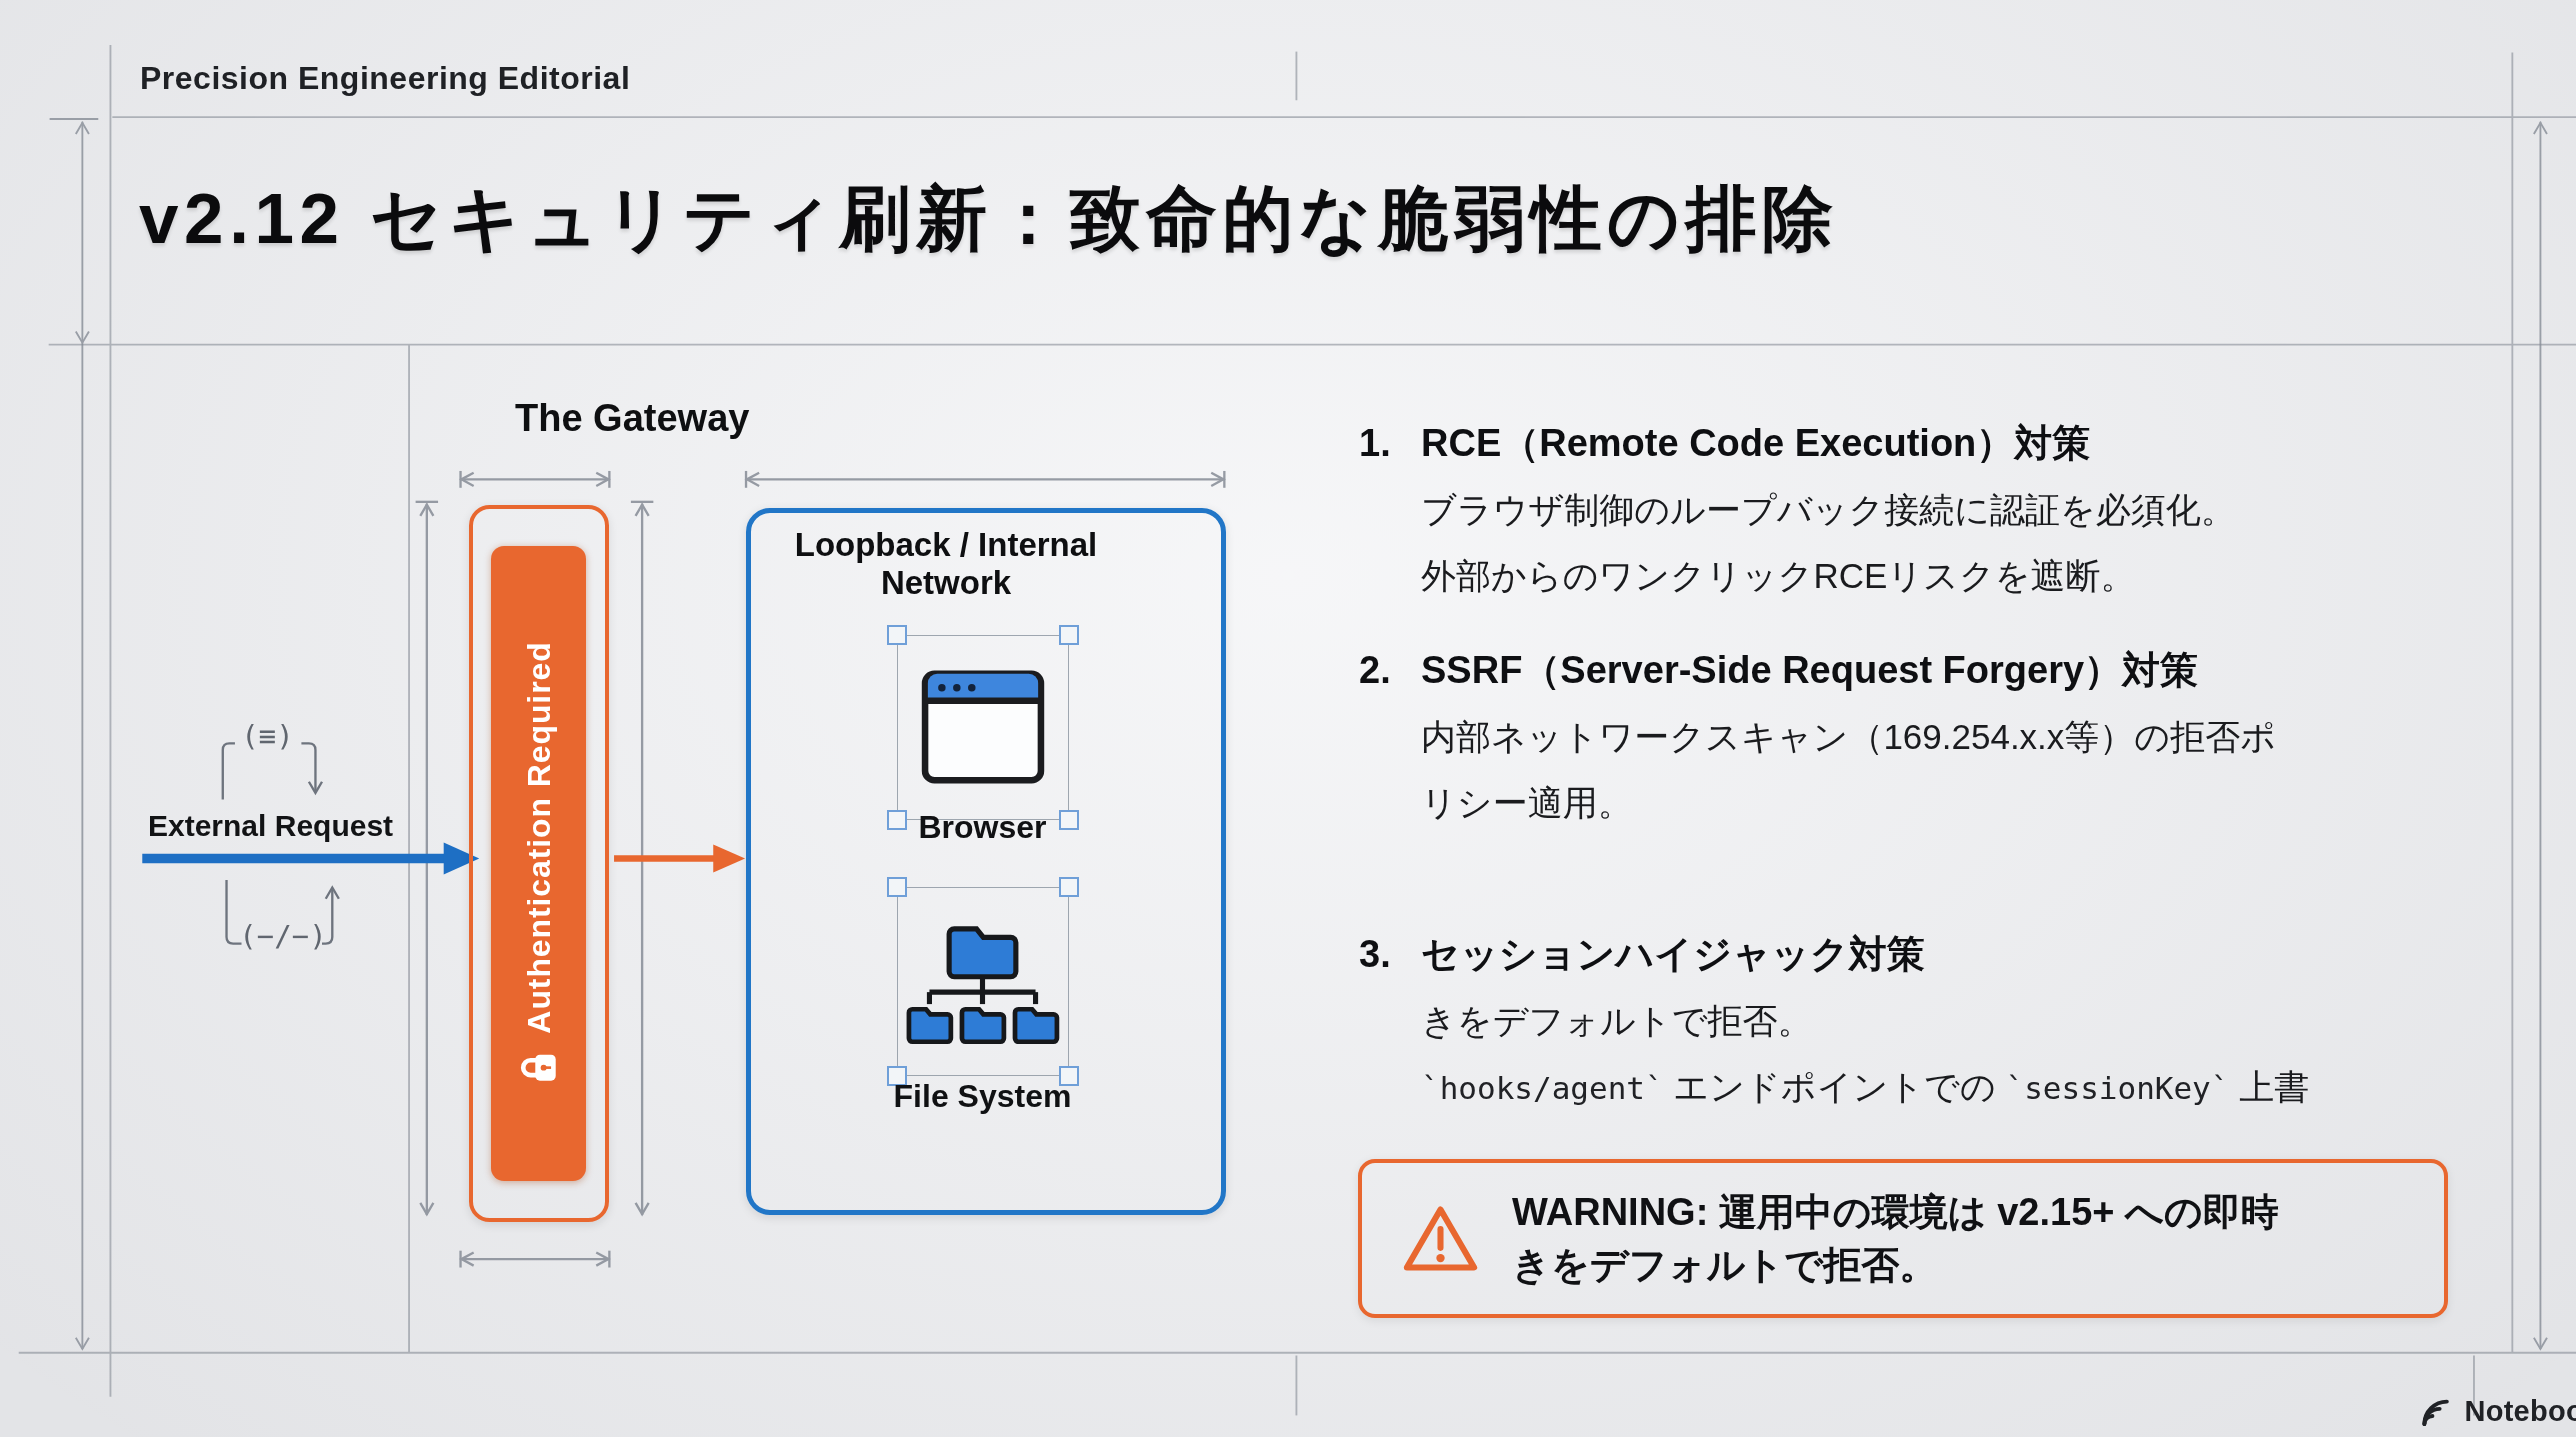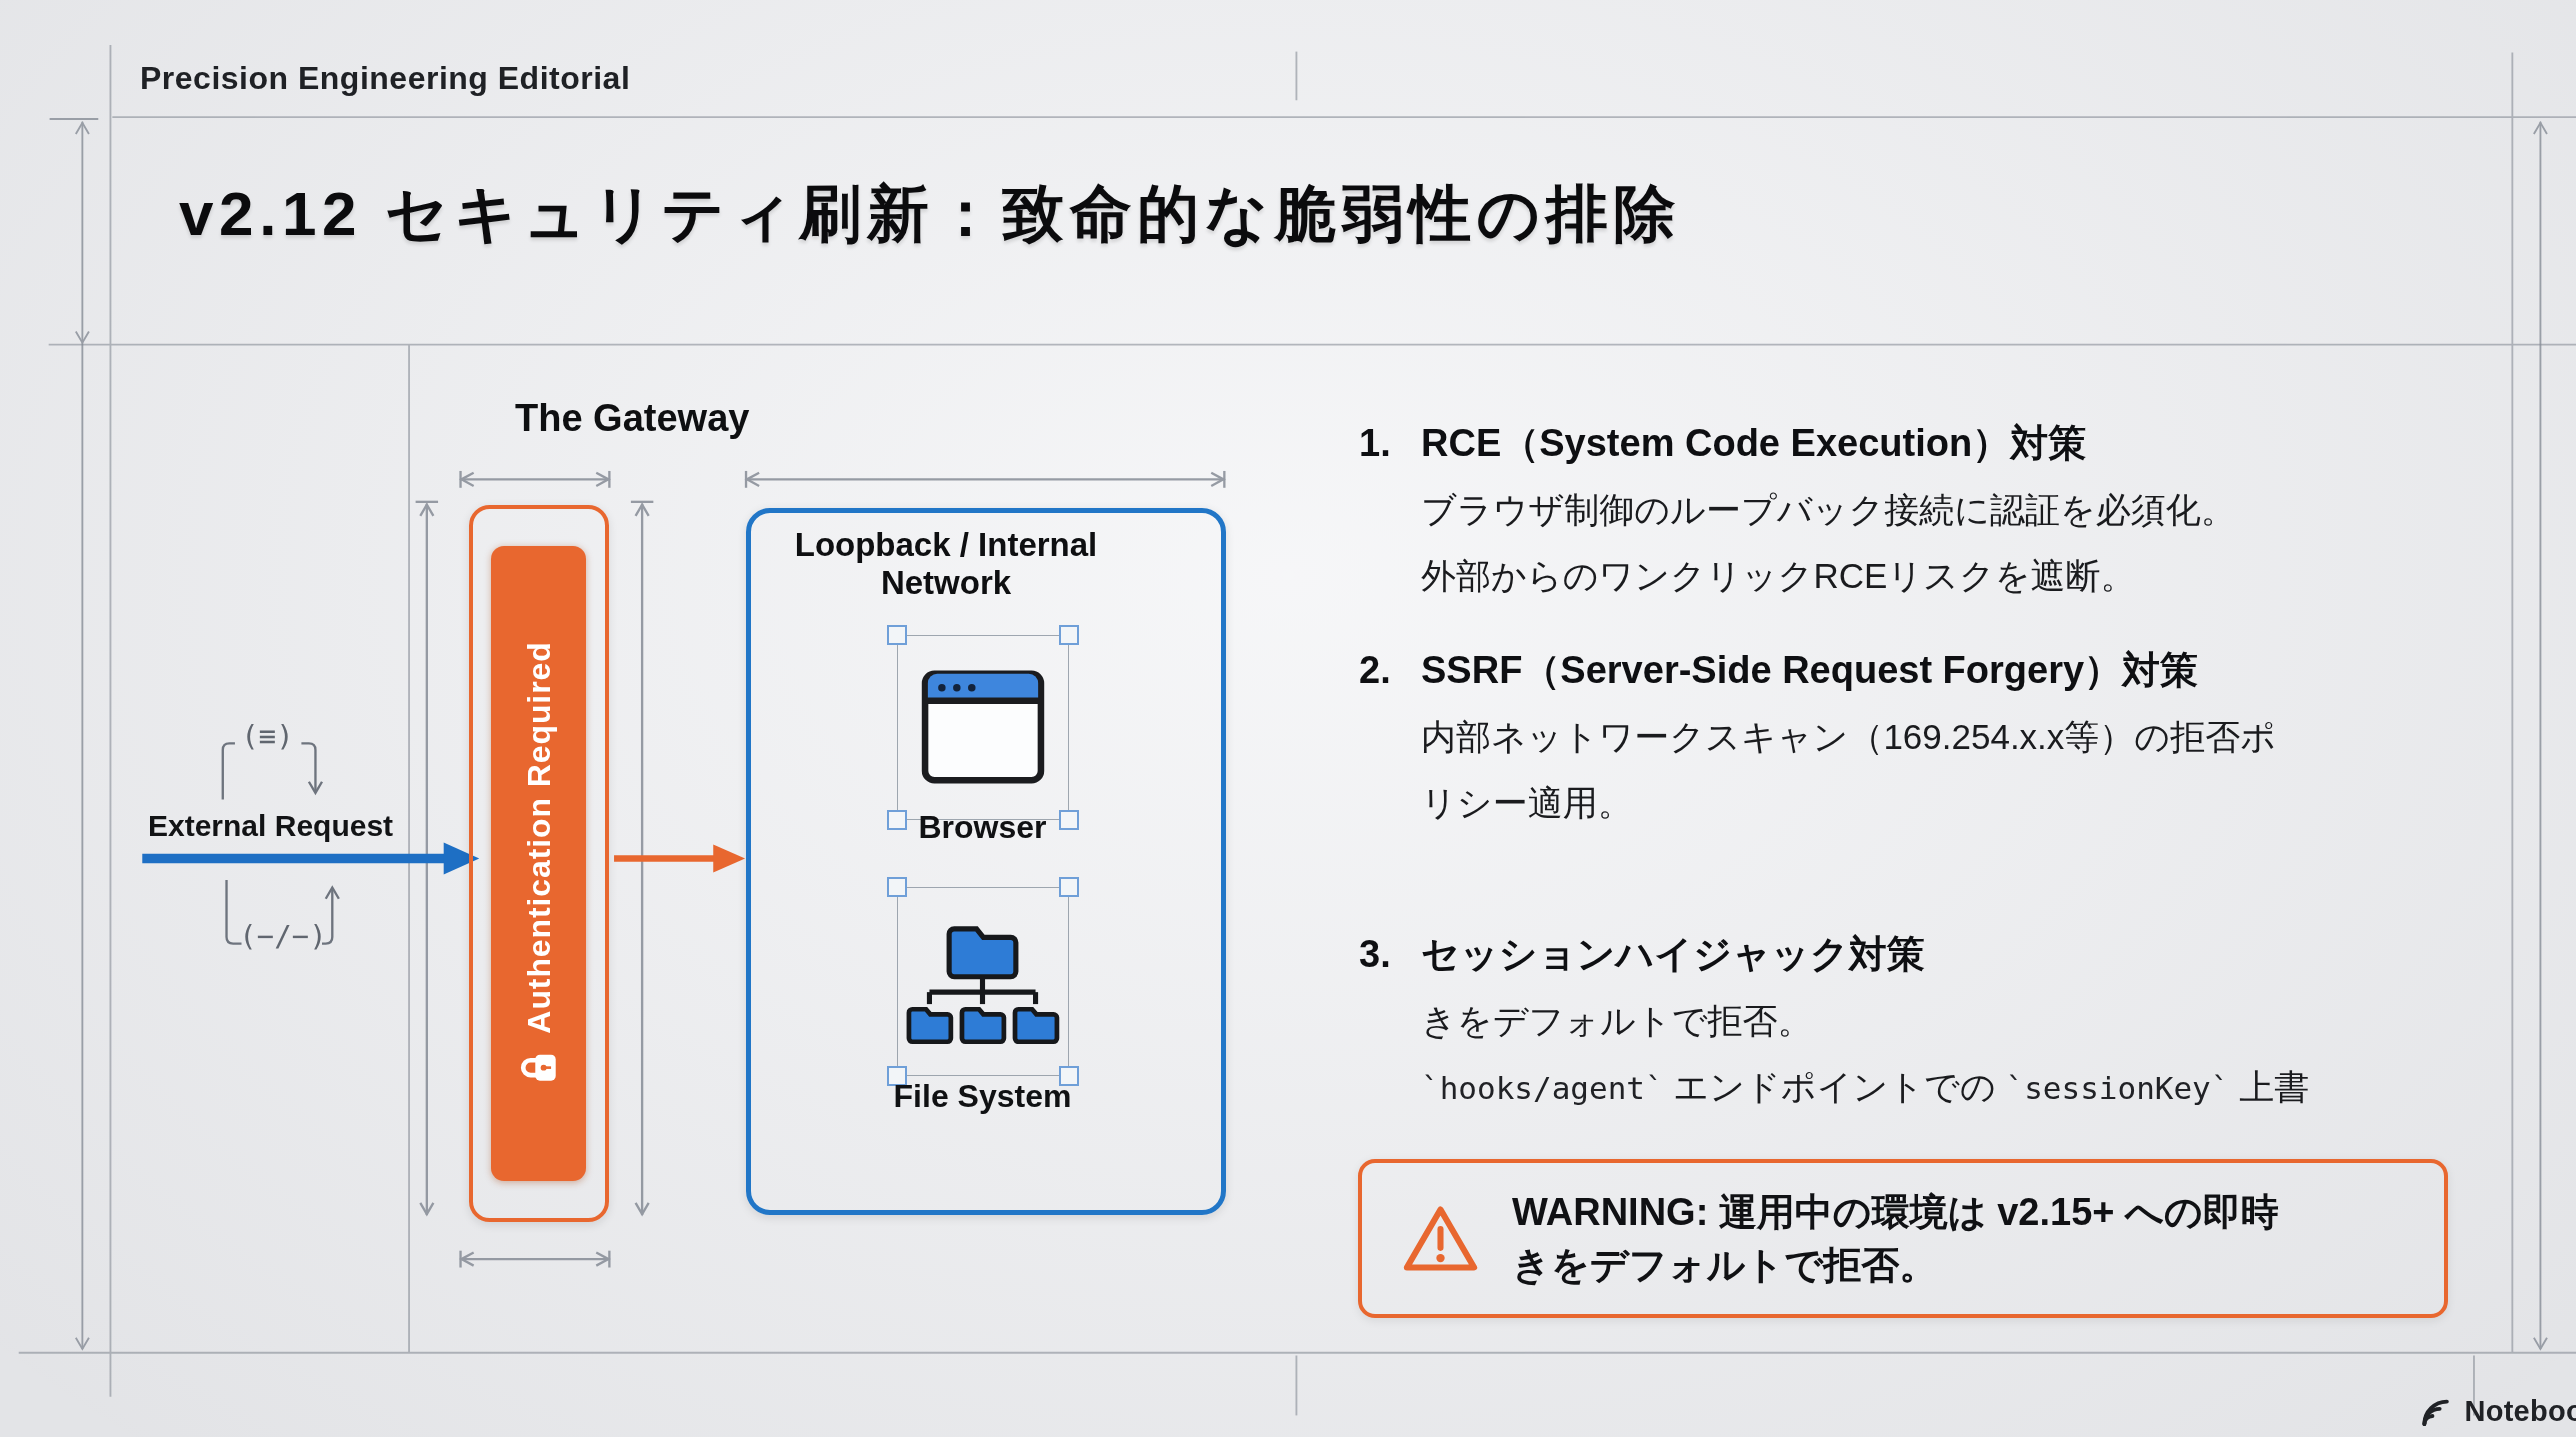--- a/index.html
+++ b/index.html
@@ -8,22 +8,22 @@
     position:relative;width:2576px;height:1438px;overflow:hidden;
     background:
       radial-gradient(ellipse at 50% 40%, rgba(255,255,255,.5), rgba(0,0,0,.045) 95%),
       #edeef1;
     font-family:"Liberation Sans", sans-serif;color:#17181a;
   }
   .abs{position:absolute;}
   svg{display:block;}
   
   .eyebrow{left:140px;top:60px;font-size:32px;font-weight:600;color:#1f2125;letter-spacing:0.5px;}
-  .title{left:139px;top:172px;font-size:62px;font-weight:800;color:#0b0b0d;letter-spacing:5.6px;
-         text-shadow:0 2.8px 3.7px rgba(0,0,0,.12);white-space:nowrap;margin-left:40px;}
+  .title{left:139px;top:172px;font-size:71px;font-weight:800;color:#0b0b0d;letter-spacing:5.6px;
+         text-shadow:0 2.8px 3.7px rgba(0,0,0,.12);white-space:nowrap;}
   
   .gateway-label{left:515px;top:397px;width:378px;text-align:left;font-size:38px;font-weight:700;color:#0e0f11;}
   .ext-req{left:148px;top:809px;font-size:30px;font-weight:700;color:#121315;white-space:nowrap;}
   .anno{font-family:"DejaVu Sans Mono", monospace;font-size:29px;color:#60666f;text-align:center;}
   .anno-top{left:232px;top:719px;width:71px;}
   .anno-bot{left:238px;top:919px;width:90px;}
   .orange-outer{left:469px;top:505px;width:140px;height:717px;border:4.7px solid #e8672f;border-radius:20.6px;
                 box-shadow:0 2.8px 9.4px rgba(0,0,0,.10);}
   .orange-inner{left:491px;top:546px;width:95px;height:635px;background:#e8672f;border-radius:13px;
                 box-shadow:0 1.9px 7.5px rgba(160,60,10,.35);}
@@ -190,21 +190,21 @@
       <path d="M13,116 h16 l5,6 h20 a4,4 0 0 1 4,4 v24 a4,4 0 0 1 -4,4 H13 a4,4 0 0 1 -4,-4 v-30 a4,4 0 0 1 4,-4 Z" fill="#2e7cd6" stroke="#16181b" stroke-width="5.5"></path>
       <path d="M75,116 h16 l5,6 h20 a4,4 0 0 1 4,4 v24 a4,4 0 0 1 -4,4 H75 a4,4 0 0 1 -4,-4 v-30 a4,4 0 0 1 4,-4 Z" fill="#2e7cd6" stroke="#16181b" stroke-width="5.5"></path>
       <path d="M137,116 h16 l5,6 h20 a4,4 0 0 1 4,4 v24 a4,4 0 0 1 -4,4 h-41 a4,4 0 0 1 -4,-4 v-30 a4,4 0 0 1 4,-4 Z" fill="#2e7cd6" stroke="#16181b" stroke-width="5.5"></path>
     </svg>
   </div>
   <div class="abs node-label" style="left:803px;top:1078px;width:359px;">File System</div>
 
   <div class="abs m-item" style="top:419px;">
     <div class="m-head">
       <span class="m-num">1.</span>
-      <span>RCE（System Code Execution）対策</span>
+      <span>RCE（Remote Code Execution）対策</span>
     </div>
     <div class="m-line">ブラウザ制御のループバック接続に認証を必須化。</div>
     <div class="m-line">外部からのワンクリックRCEリスクを遮断。</div>
   </div>
 
   <div class="abs m-item" style="top:646px;">
     <div class="m-head">
       <span class="m-num">2.</span>
       <span>SSRF（Server-Side Request Forgery）対策</span>
     </div>

